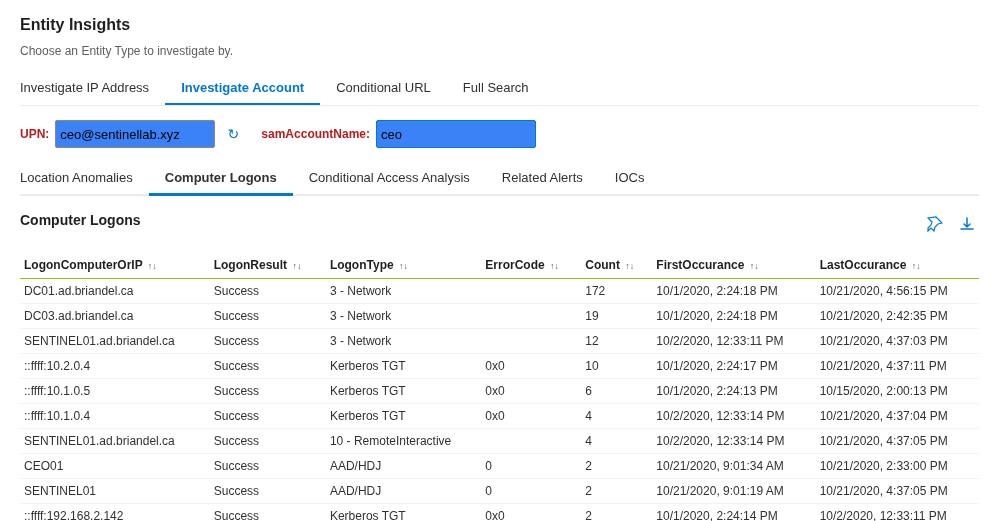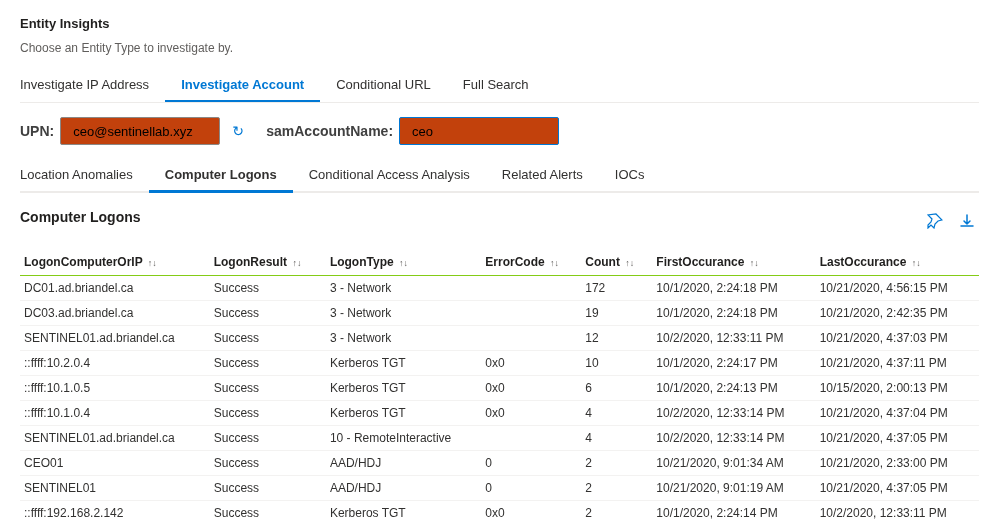--- a/index.html
+++ b/index.html
@@ -4,21 +4,21 @@
   <style>
     * { box-sizing: border-box; margin: 0; padding: 0; }
     body {
       font-family: 'Segoe UI', Tahoma, Geneva, Verdana, sans-serif;
       font-size: 13px;
       color: #323130;
       background: #fff;
       padding: 16px 20px;
     }
     .page-title {
-      font-size: 13px;
+      font-size: 16px;
       font-weight: 600;
       margin-bottom: 10px;
       color: #201f1e;
     }
     .subtitle {
       color: #605e5c;
       font-size: 12px;
       margin-bottom: 14px;
     }
     .nav-tabs {
@@ -48,33 +48,33 @@
       align-items: center;
       gap: 16px;
       margin-bottom: 14px;
     }
     .input-group {
       display: flex;
       align-items: center;
       gap: 6px;
     }
     .input-label {
-      font-size: 14px;
-      font-weight: 600;
-      color: #404040;
+      font-size: 12px;
+      font-weight: 600;
+      color: #b91c1c;
     }
     .input-field {
       border: 1px solid #8a8886;
       border-radius: 2px;
-      padding: 4px 12px;
+      padding: 4px 4px;
       font-size: 13px;
       height: 28px;
       width: 160px;
       outline: none;
-      background: #c2410c;
+      background: #3b82f6;
     }
     .input-field.highlighted {
       border-color: #0078d4;
       border-width: 1.5px;
     }
     .refresh-btn {
       width: 24px;
       height: 24px;
       background: none;
       border: none;

